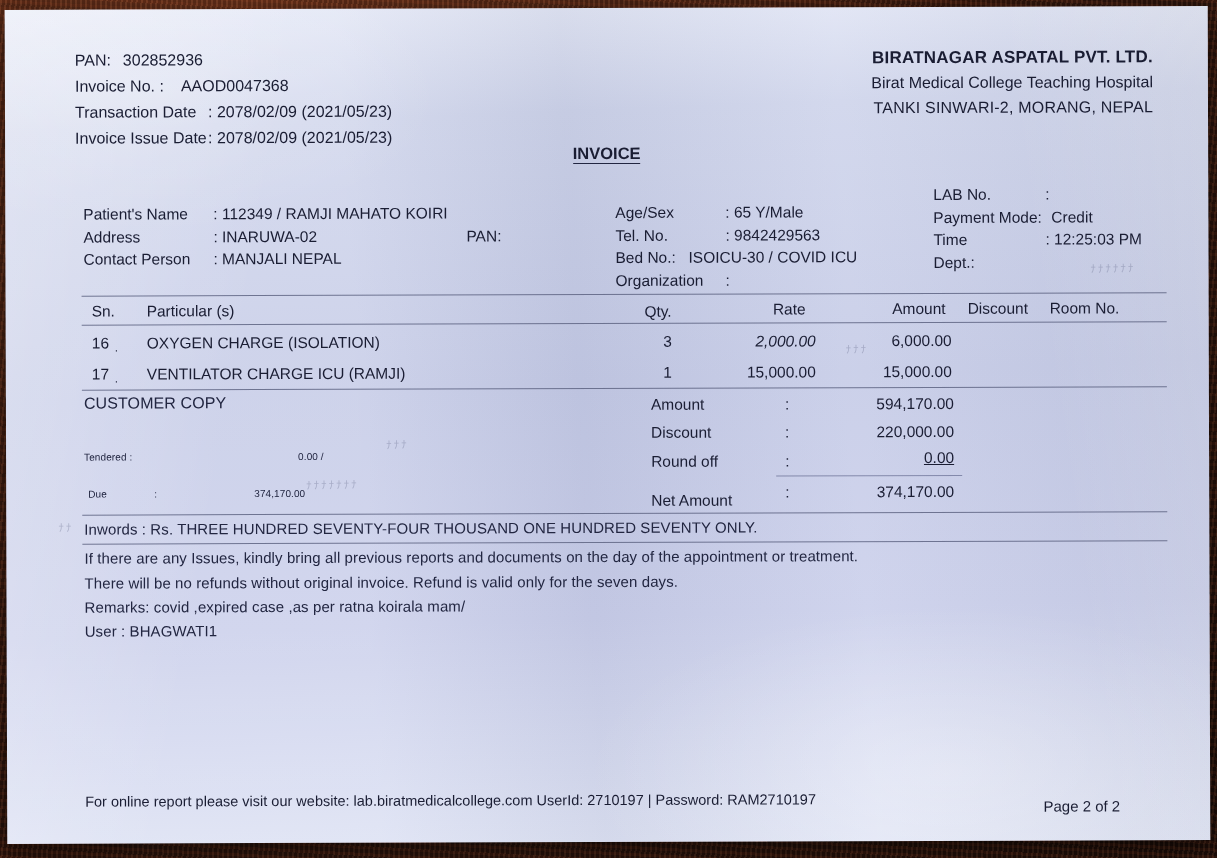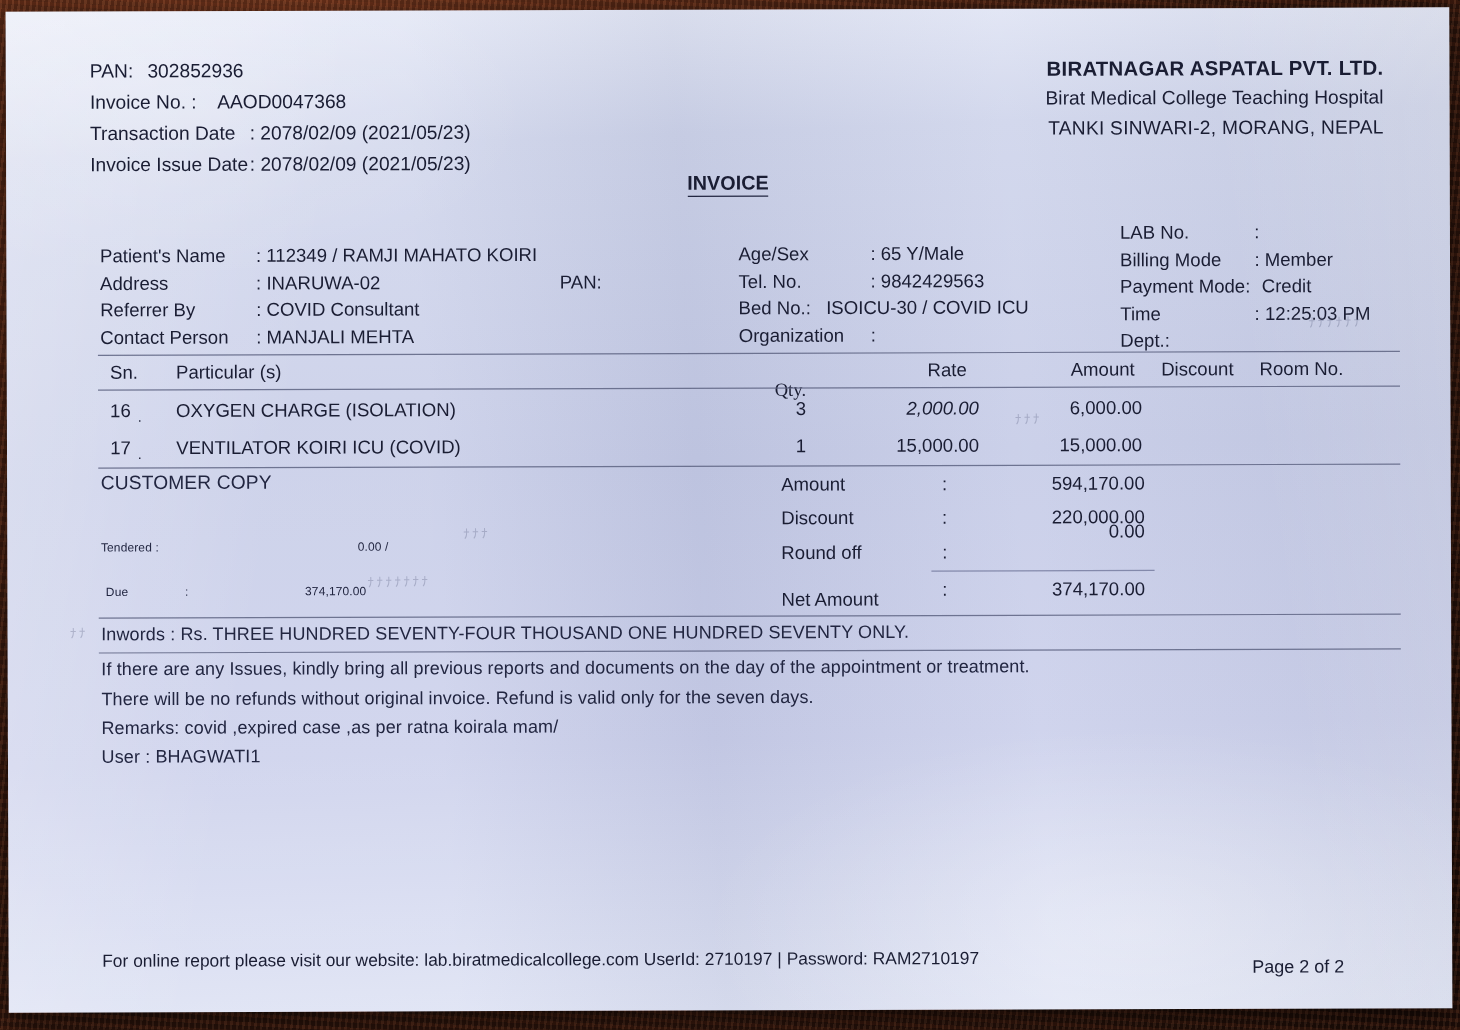--- a/index.html
+++ b/index.html
@@ -214,26 +214,22 @@
   <div class="info-col" id="info-a">
     <div class="info-row">
       <span class="k">Patient's Name</span>
       <span class="v">: 112349 / RAMJI MAHATO KOIRI</span>
     </div>
     <div class="info-row">
       <span class="k">Address</span>
       <span class="v">: INARUWA-02</span>
     </div>
     <div class="info-row">
-      <span class="k">Referrer By</span>
-      <span class="v">: COVID Consultant</span>
-    </div>
-    <div class="info-row">
       <span class="k">Contact Person</span>
-      <span class="v">: MANJALI MEHTA</span>
+      <span class="v">: MANJALI NEPAL</span>
     </div>
   </div>
 
   <div id="pan-mid">PAN:</div>
 
   <div class="info-col" id="info-b">
     <div class="info-row">
       <span class="k">Age/Sex</span>
       <span class="v">: 65 Y/Male</span>
     </div>
@@ -250,44 +246,40 @@
       <span class="v">:</span>
     </div>
   </div>
 
   <div class="info-col" id="info-c">
     <div class="info-row">
       <span class="k">LAB No.</span>
       <span class="v">:</span>
     </div>
     <div class="info-row">
-      <span class="k">Billing Mode</span>
-      <span class="v">: Member</span>
-    </div>
-    <div class="info-row">
       <span class="k">Payment Mode:</span>
       <span class="v" style="left:118px;text-align:center;">Credit</span>
     </div>
     <div class="info-row">
       <span class="k">Time</span>
       <span class="v">: 12:25:03 PM</span>
     </div>
     <div class="info-row">
       <span class="k">Dept.:</span>
       <span class="v"></span>
     </div>
   </div>
 
   <div class="rule" style="left:76px; width:1085px; top:286px;"></div>
 
   <div id="tbl">
 
     <div class="cell" style="left:86px;  top:293px;">Sn.</div>
     <div class="cell" style="left:141px; top:293px;">Particular (s)</div>
-    <div class="cell r-al" style="left:600px; width:66px; top:309px;font-family:Liberation Serif, serif;">Qty.</div>
+    <div class="cell r-al" style="left:600px; width:66px; top:295px;">Qty.</div>
     <div class="cell r-al" style="left:700px; width:100px; top:293px;">Rate</div>
     <div class="cell r-al" style="left:840px; width:100px; top:293px;">Amount</div>
     <div class="cell" style="left:962px; top:293px;">Discount</div>
     <div class="cell" style="left:1044px; top:293px;">Room No.</div>
 
     <div class="rule" style="left:76px; width:1085px; top:315px;"></div>
 
     <div>
       <div class="cell" style="left:86px;  top:325px;">16</div>
       <span class="cell" style="left:109px; top:331px; font-size:12px;">.</span>
@@ -295,21 +287,21 @@
       <div class="cell r-al" style="left:600px; width:66px;  top:325px;">3</div>
       <div class="cell r-al" style="left:700px; width:110px; top:325px;font-style:italic;">2,000.00</div>
       <div class="cell r-al" style="left:840px; width:106px; top:325px;">6,000.00</div>
       <div class="cell" style="left:962px;  top:325px;"></div>
       <div class="cell" style="left:1044px; top:325px;"></div>
     </div>
 
     <div>
       <div class="cell" style="left:86px;  top:356px;">17</div>
       <span class="cell" style="left:109px; top:362px; font-size:12px;">.</span>
-      <div class="cell" style="left:141px; top:356px;">VENTILATOR KOIRI ICU (COVID)</div>
+      <div class="cell" style="left:141px; top:356px;">VENTILATOR CHARGE ICU (RAMJI)</div>
       <div class="cell r-al" style="left:600px; width:66px;  top:356px;">1</div>
       <div class="cell r-al" style="left:700px; width:110px; top:356px;">15,000.00</div>
       <div class="cell r-al" style="left:840px; width:106px; top:356px;">15,000.00</div>
       <div class="cell" style="left:962px;  top:356px;"></div>
       <div class="cell" style="left:1044px; top:356px;"></div>
     </div>
   </div>
 
   <div class="rule" style="left:76px; width:1085px; top:380px;"></div>
 
@@ -326,21 +318,21 @@
     <div class="tot-row" style="left:645px; top:388px;">Amount</div>
     <div class="tot-row" style="left:779px; top:388px;">:</div>
     <div class="tot-row r-al" style="left:820px; width:128px; top:388px;">594,170.00</div>
 
     <div class="tot-row" style="left:645px; top:416px;">Discount</div>
     <div class="tot-row" style="left:779px; top:416px;">:</div>
     <div class="tot-row r-al" style="left:820px; width:128px; top:416px;">220,000.00</div>
 
     <div class="tot-row" style="left:645px; top:445px;">Round off</div>
     <div class="tot-row" style="left:779px; top:445px;">:</div>
-    <div class="tot-row r-al" style="left:820px; width:128px; top:428px;">0.00</div>
+    <div class="tot-row r-al" style="left:820px; width:128px; top:442px;text-decoration:underline;">0.00</div>
 
     <div class="rule thin" style="left:770px; width:186px; top:468px;"></div>
 
     <div class="tot-row" style="left:645px; top:484px;">Net Amount</div>
     <div class="tot-row" style="left:779px; top:476px;">:</div>
     <div class="tot-row r-al" style="left:820px; width:128px; top:476px;">374,170.00</div>
   </div>
 
   <div class="rule" style="left:76px; width:1085px; top:505px;"></div>
 

